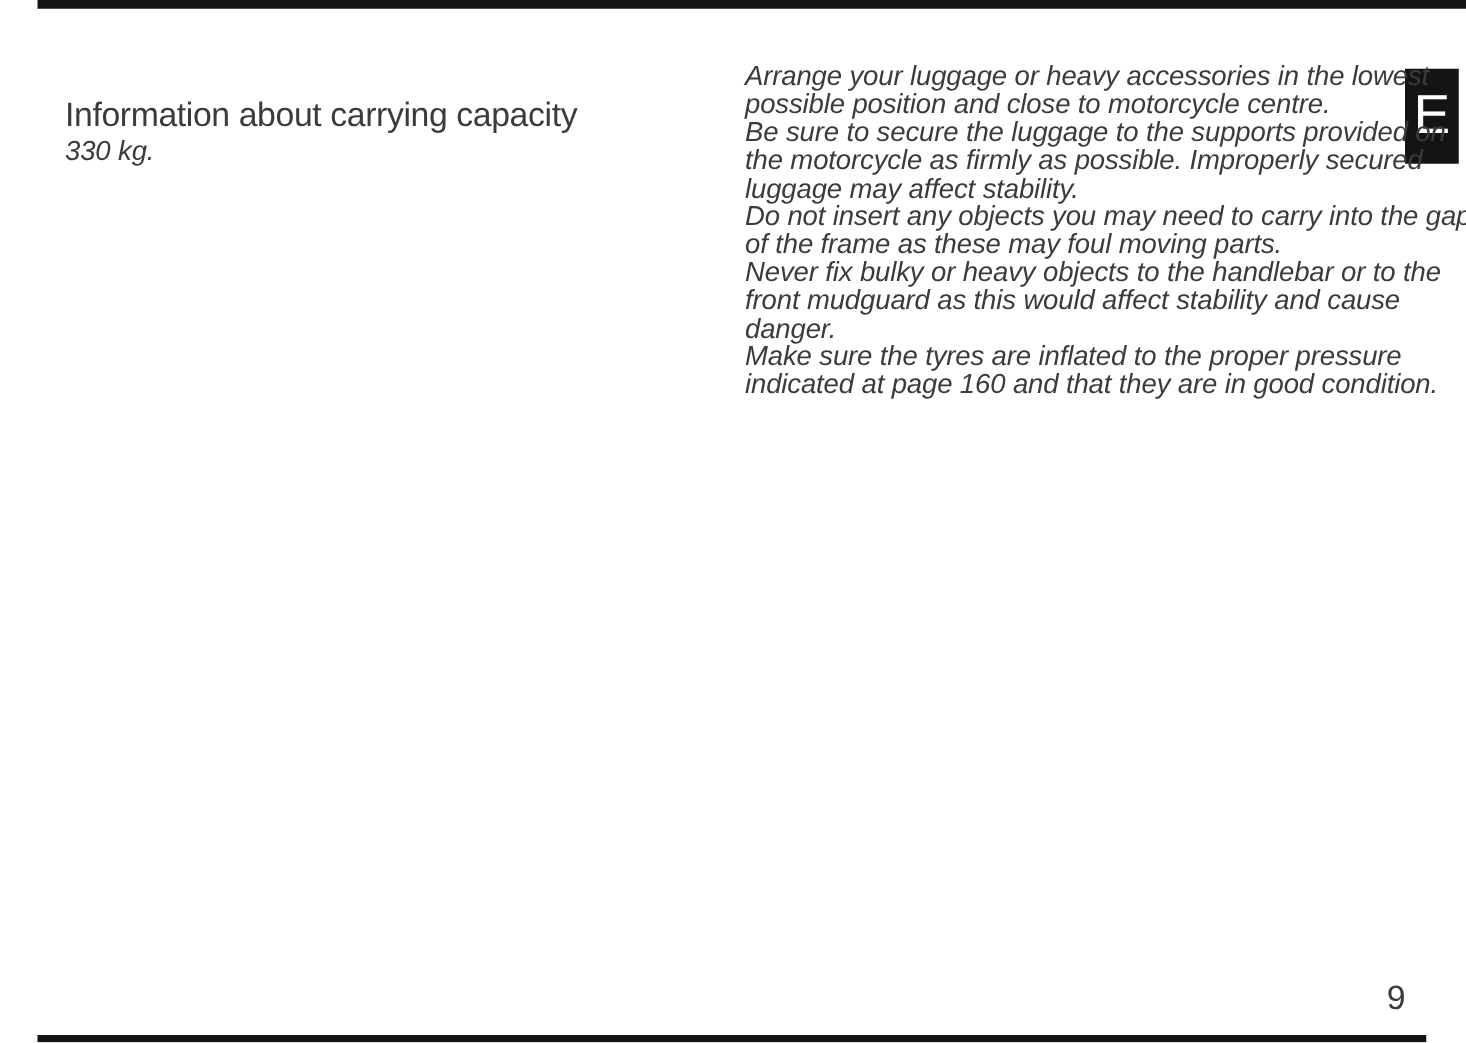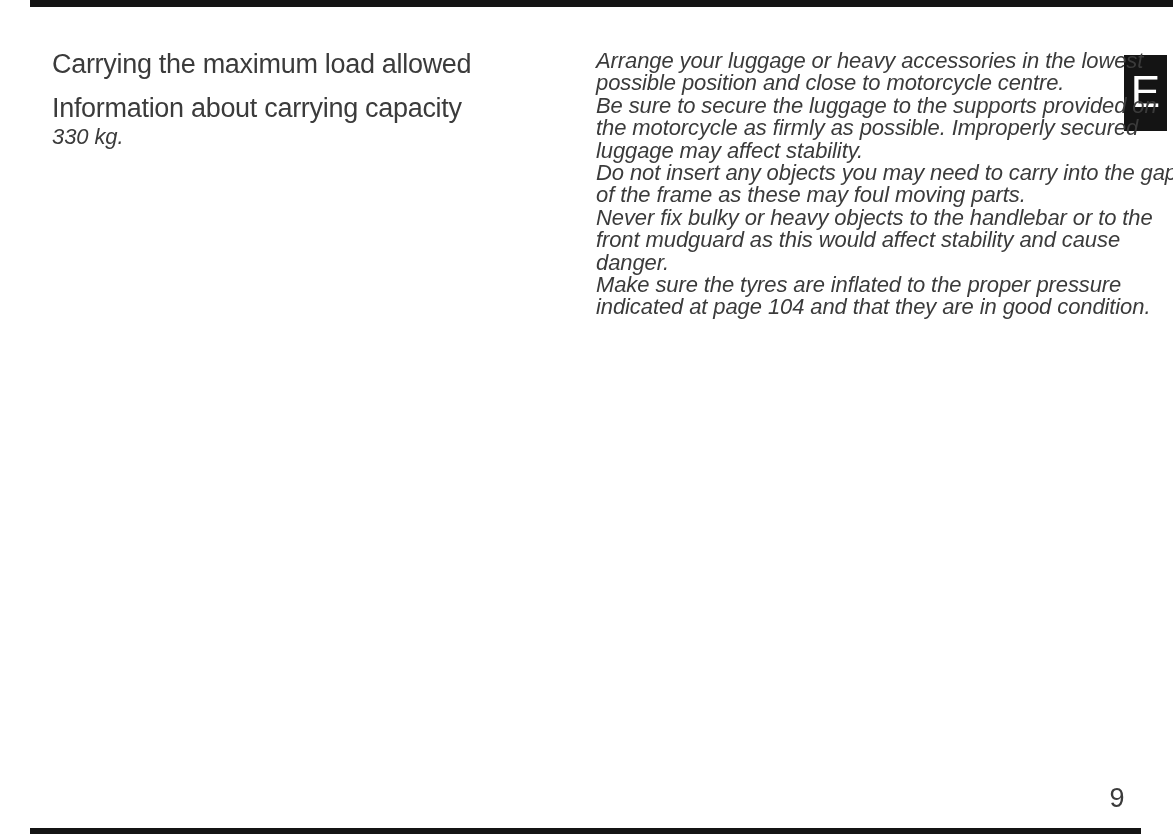--- a/index.html
+++ b/index.html
@@ -51,21 +51,21 @@
 
   h1.sec {
     font-size: 27px;
     font-weight: 400;
     line-height: 32px;
     letter-spacing: -0.3px;
     color: var(--ink);
     margin: 0 0 2px 0;
     white-space: pre;
   }
-  h1.sec.second { margin-top: 12px; }
+  h1.sec.second { margin-top: 28px; }
 
   p.body-text {
     font-size: 22px;
     font-weight: 400;
     line-height: 22.4px;
     letter-spacing: -0.1px;
     color: var(--ink);
     margin: 0;
     white-space: pre; 
     font-style: italic;
@@ -88,36 +88,35 @@
 <div class="page">
 
   <div class="rule rule-top"></div>
   <div class="rule rule-bottom"></div>
 
   <div class="e-tab">
     <span>E</span>
   </div>
 
   <div class="col col-left">
-    <h1 class="sec">Carrying the maximum load allowed</h1>
 
     <h1 class="sec second">Information about carrying capacity</h1>
     <p class="body-text">330 kg.</p>
   </div>
 
   <div class="col col-right">
     <p class="body-text">Arrange your luggage or heavy accessories in the lowest
 possible position and close to motorcycle centre.</p>
     <p class="body-text">Be sure to secure the luggage to the supports provided on
 the motorcycle as firmly as possible. Improperly secured
 luggage may affect stability.</p>
     <p class="body-text">Do not insert any objects you may need to carry into the gaps
 of the frame as these may foul moving parts.</p>
     <p class="body-text">Never fix bulky or heavy objects to the handlebar or to the
 front mudguard as this would affect stability and cause
 danger.</p>
     <p class="body-text">Make sure the tyres are inflated to the proper pressure
-indicated at page 104 and that they are in good condition.</p>
+indicated at page 160 and that they are in good condition.</p>
   </div>
 
   <div class="page-number">9</div>
 
 </div>
 
 </body></html>

